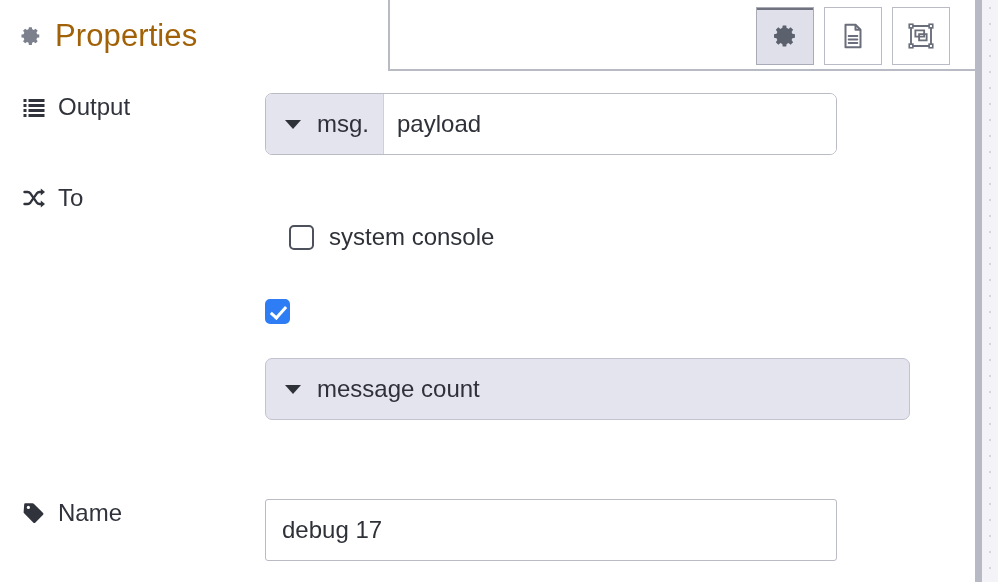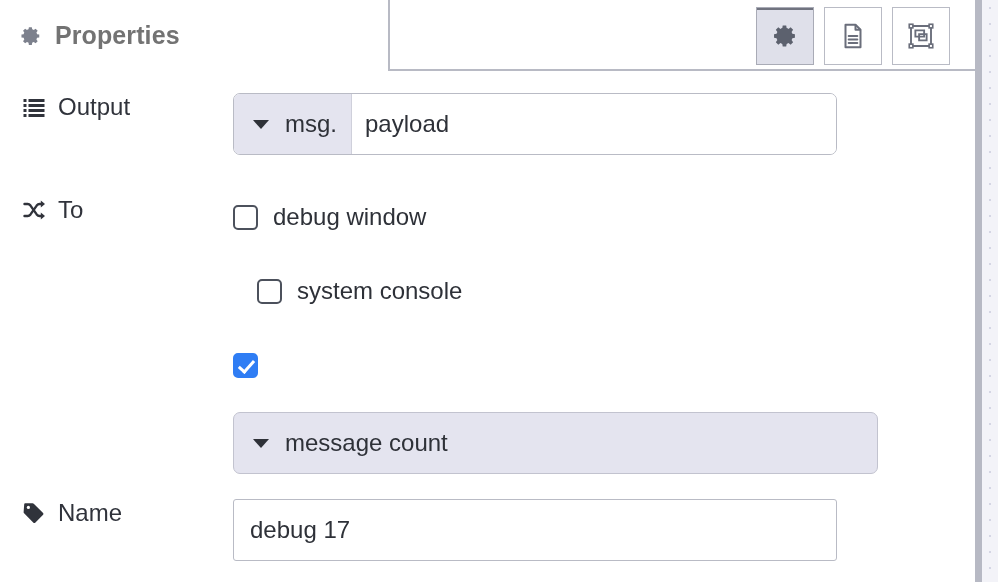--- a/index.html
+++ b/index.html
@@ -45,23 +45,23 @@
     border-right: 2px solid #b8bac4;
     background: #ffffff;
   }
   .tab-title .gear-glyph {
     width: 22px; height: 22px;
     margin-right: 13px;
     flex: none;
     display: block;
   }
   .tab-title-text {
-    font-size: 25px;
-    font-weight: bold;
-    color: #737373;
+    font-size: 31px;
+    font-weight: normal;
+    color: #a16207;
     letter-spacing: 0.1px;
   }
   .tabstrip-underline {
     position: absolute;
     left: 390px;
     top: 69px;
     width: 585px;
     height: 2px;
     background: #b8bac4;
   }
@@ -92,20 +92,21 @@
   }
   .tool-btn svg { display: block; }
 
   
   .row {
     position: absolute;
     left: 0;
     width: 837px;
     display: flex;
     align-items: flex-start;
+    gap: 32px;
   }
   .row-label {
     width: 233px;
     display: flex;
     align-items: center;
     padding-left: 22px;
     box-sizing: border-box;
     flex: none;
   }
   .row-label .lbl-icon {
@@ -322,36 +323,32 @@
 
     <div class="typed-input">
       <div class="typed-prefix">
         <span class="caret-down"></span>
         <span class="typed-prefix-text">msg.</span>
       </div>
       <div class="typed-value" title="payload">payload</div>
     </div>
   </div>
 
-  <div class="row" style="top:196px;">
+  <div class="row" style="top:184px;">
     <div class="row-label">
       <svg class="lbl-icon" viewBox="0 0 24 24">
         <path fill="none" stroke="#30333b" stroke-width="2.4" stroke-linecap="round" d="M2.5 6h3.2c1.3 0 2 .55 2.8 1.6l6.2 8.8c.8 1.05 1.5 1.6 2.8 1.6h2.3"></path>
         <path fill="none" stroke="#30333b" stroke-width="2.4" stroke-linecap="round" d="M2.5 18h3.2c1.3 0 2-.55 2.8-1.6l6.2-8.8c.8-1.05 1.5-1.6 2.8-1.6h2.3"></path>
         <path fill="#30333b" d="M18.8 2.6 23 6l-4.2 3.4z"></path>
         <path fill="#30333b" d="M18.8 14.6 23 18l-4.2 3.4z"></path>
       </svg>
       <span class="row-label-text">To</span>
     </div>
 
     <div>
-      <div class="check-row" style="height:42px;">
-        <span class="cbox"></span>
-        <span class="check-label">debug window</span>
-      </div>
       <div class="check-row" style="height:42px;margin-top:32px;padding-left:24px;">
         <span class="cbox"></span>
         <span class="check-label">system console</span>
       </div>
       <div class="check-row" style="height:42px;margin-top:32px;">
         <span class="cbox checked"></span>
       </div>
       <div class="select-box" style="margin-top:26px;">
         <span class="caret-down"></span>
         <span class="select-text">message count</span>

